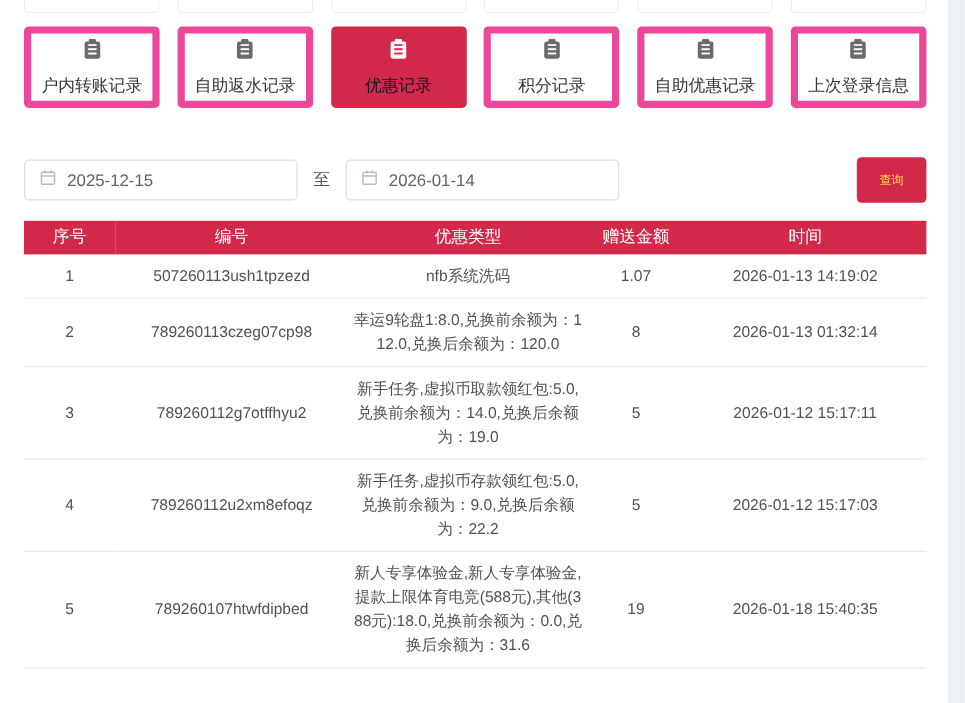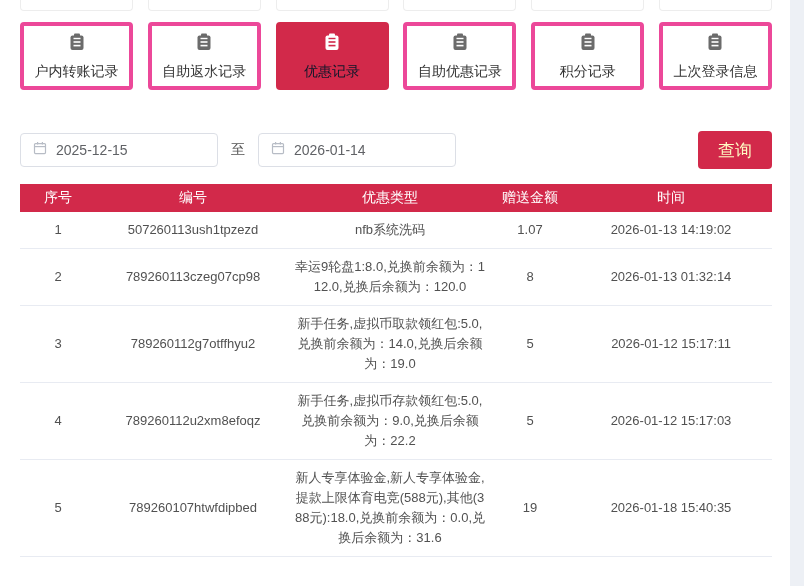--- a/index.html
+++ b/index.html
@@ -8,41 +8,41 @@
   .scroll-strip { position:absolute; top:0; right:0; width:14px; height:586px; background:#edf0f5; }
   .content { position:absolute; left:20px; top:0; width:752px; }
 
   
   .ghost-row { display:flex; justify-content:space-between; }
   .ghost-tab { width:113px; height:11px; background:#fff; border:1px solid #ededed; border-top:none;
     border-radius:0 0 4px 4px; }
 
   
   .tab-row { display:flex; justify-content:space-between; margin-top:11px; }
-  .tab { width:113px; height:68px; background:#fff; border:4px solid #ec4899; border-radius:4px;
+  .tab { width:113px; height:68px; background:#fff; border:6px solid #ec4899; border-radius:4px;
     display:flex; flex-direction:column; align-items:center; justify-content:center; gap:7px;
     cursor:pointer; }
   .tab .tab-label { font-size:14px; color:#333333; letter-spacing:0; }
   .tab .clip-icon { color:#6b6b6b; }
   .tab .icon-line { fill:#ffffff; }
   .tab.active { background:#d2294a; border-color:#d2294a; }
   .tab.active .tab-label { color:#0f172a; }
   .tab.active .clip-icon { color:#ffffff; }
   .tab.active .icon-line { fill:#d2294a; }
 
   
   .filter-row { display:flex; align-items:center; margin-top:41px; height:38px; }
-  .date-input { width:198px; height:34px; border:1px solid #dcdfe6; border-radius:4px; background:#fff;
+  .date-input { width:228px; height:34px; border:1px solid #dcdfe6; border-radius:4px; background:#fff;
     display:flex; align-items:center; padding:0 12px; gap:9px; }
   .date-input input { border:none; outline:none; flex:1; font-size:14px; color:#606266; background:transparent;
     font-family:"Liberation Sans","DejaVu Sans",sans-serif; }
   .cal-icon { flex:0 0 auto; display:block; }
   .range-sep { font-size:14px; color:#555555; margin:0 13px; }
-  .query-btn { margin-left:auto; width:74px; height:38px; background:#d2294a; color:#fef9c3; border:none;
-    border-radius:4px; font-size:17px; cursor:pointer; font-family:"Liberation Sans","DejaVu Sans",sans-serif; }
+  .query-btn { margin-left:auto; width:58px; height:38px; background:#d2294a; color:#fde047; border:none;
+    border-radius:4px; font-size:10px; cursor:pointer; font-family:"Liberation Sans","DejaVu Sans",sans-serif; }
 
   
   .records { width:752px; margin-top:15px; border-collapse:collapse; table-layout:fixed; }
   .records thead th { background:#d2294a; color:#ffffff; font-size:14px; font-weight:400;
     height:28px; text-align:center; padding:0 4px; }
   .records tbody td { font-size:13px; color:#515151; text-align:center; vertical-align:middle;
     padding:8px 5px; line-height:20px; border-bottom:1px solid #e8ebf2; word-break:break-all; }
   .col-index  { width:76px; }
   .col-id     { width:194px; }
   .col-type   { width:200px; }
@@ -105,33 +105,33 @@
     <div class="tab">
       <span class="clip-icon">
         <svg width="20" height="20" viewBox="0 0 20 20">
             <rect x="3.5" y="3.5" width="13" height="14.5" rx="2" fill="currentColor"></rect>
             <rect x="7" y="1.5" width="6" height="4" rx="1" fill="currentColor"></rect>
             <rect class="icon-line" x="6.5" y="5.8" width="7" height="1.4"></rect>
             <rect class="icon-line" x="6.5" y="9.2" width="7" height="1.6"></rect>
             <rect class="icon-line" x="6.5" y="12.8" width="7" height="1.6"></rect>
           </svg>
       </span>
+      <span class="tab-label">积分记录</span>
+    </div>
+    <div class="tab">
+      <span class="clip-icon">
+        <svg width="20" height="20" viewBox="0 0 20 20">
+            <rect x="3.5" y="3.5" width="13" height="14.5" rx="2" fill="currentColor"></rect>
+            <rect x="7" y="1.5" width="6" height="4" rx="1" fill="currentColor"></rect>
+            <rect class="icon-line" x="6.5" y="5.8" width="7" height="1.4"></rect>
+            <rect class="icon-line" x="6.5" y="9.2" width="7" height="1.6"></rect>
+            <rect class="icon-line" x="6.5" y="12.8" width="7" height="1.6"></rect>
+          </svg>
+      </span>
       <span class="tab-label">自助优惠记录</span>
-    </div>
-    <div class="tab">
-      <span class="clip-icon">
-        <svg width="20" height="20" viewBox="0 0 20 20">
-            <rect x="3.5" y="3.5" width="13" height="14.5" rx="2" fill="currentColor"></rect>
-            <rect x="7" y="1.5" width="6" height="4" rx="1" fill="currentColor"></rect>
-            <rect class="icon-line" x="6.5" y="5.8" width="7" height="1.4"></rect>
-            <rect class="icon-line" x="6.5" y="9.2" width="7" height="1.6"></rect>
-            <rect class="icon-line" x="6.5" y="12.8" width="7" height="1.6"></rect>
-          </svg>
-      </span>
-      <span class="tab-label">积分记录</span>
     </div>
     <div class="tab">
       <span class="clip-icon">
         <svg width="20" height="20" viewBox="0 0 20 20">
             <rect x="3.5" y="3.5" width="13" height="14.5" rx="2" fill="currentColor"></rect>
             <rect x="7" y="1.5" width="6" height="4" rx="1" fill="currentColor"></rect>
             <rect class="icon-line" x="6.5" y="5.8" width="7" height="1.4"></rect>
             <rect class="icon-line" x="6.5" y="9.2" width="7" height="1.6"></rect>
             <rect class="icon-line" x="6.5" y="12.8" width="7" height="1.6"></rect>
           </svg>

